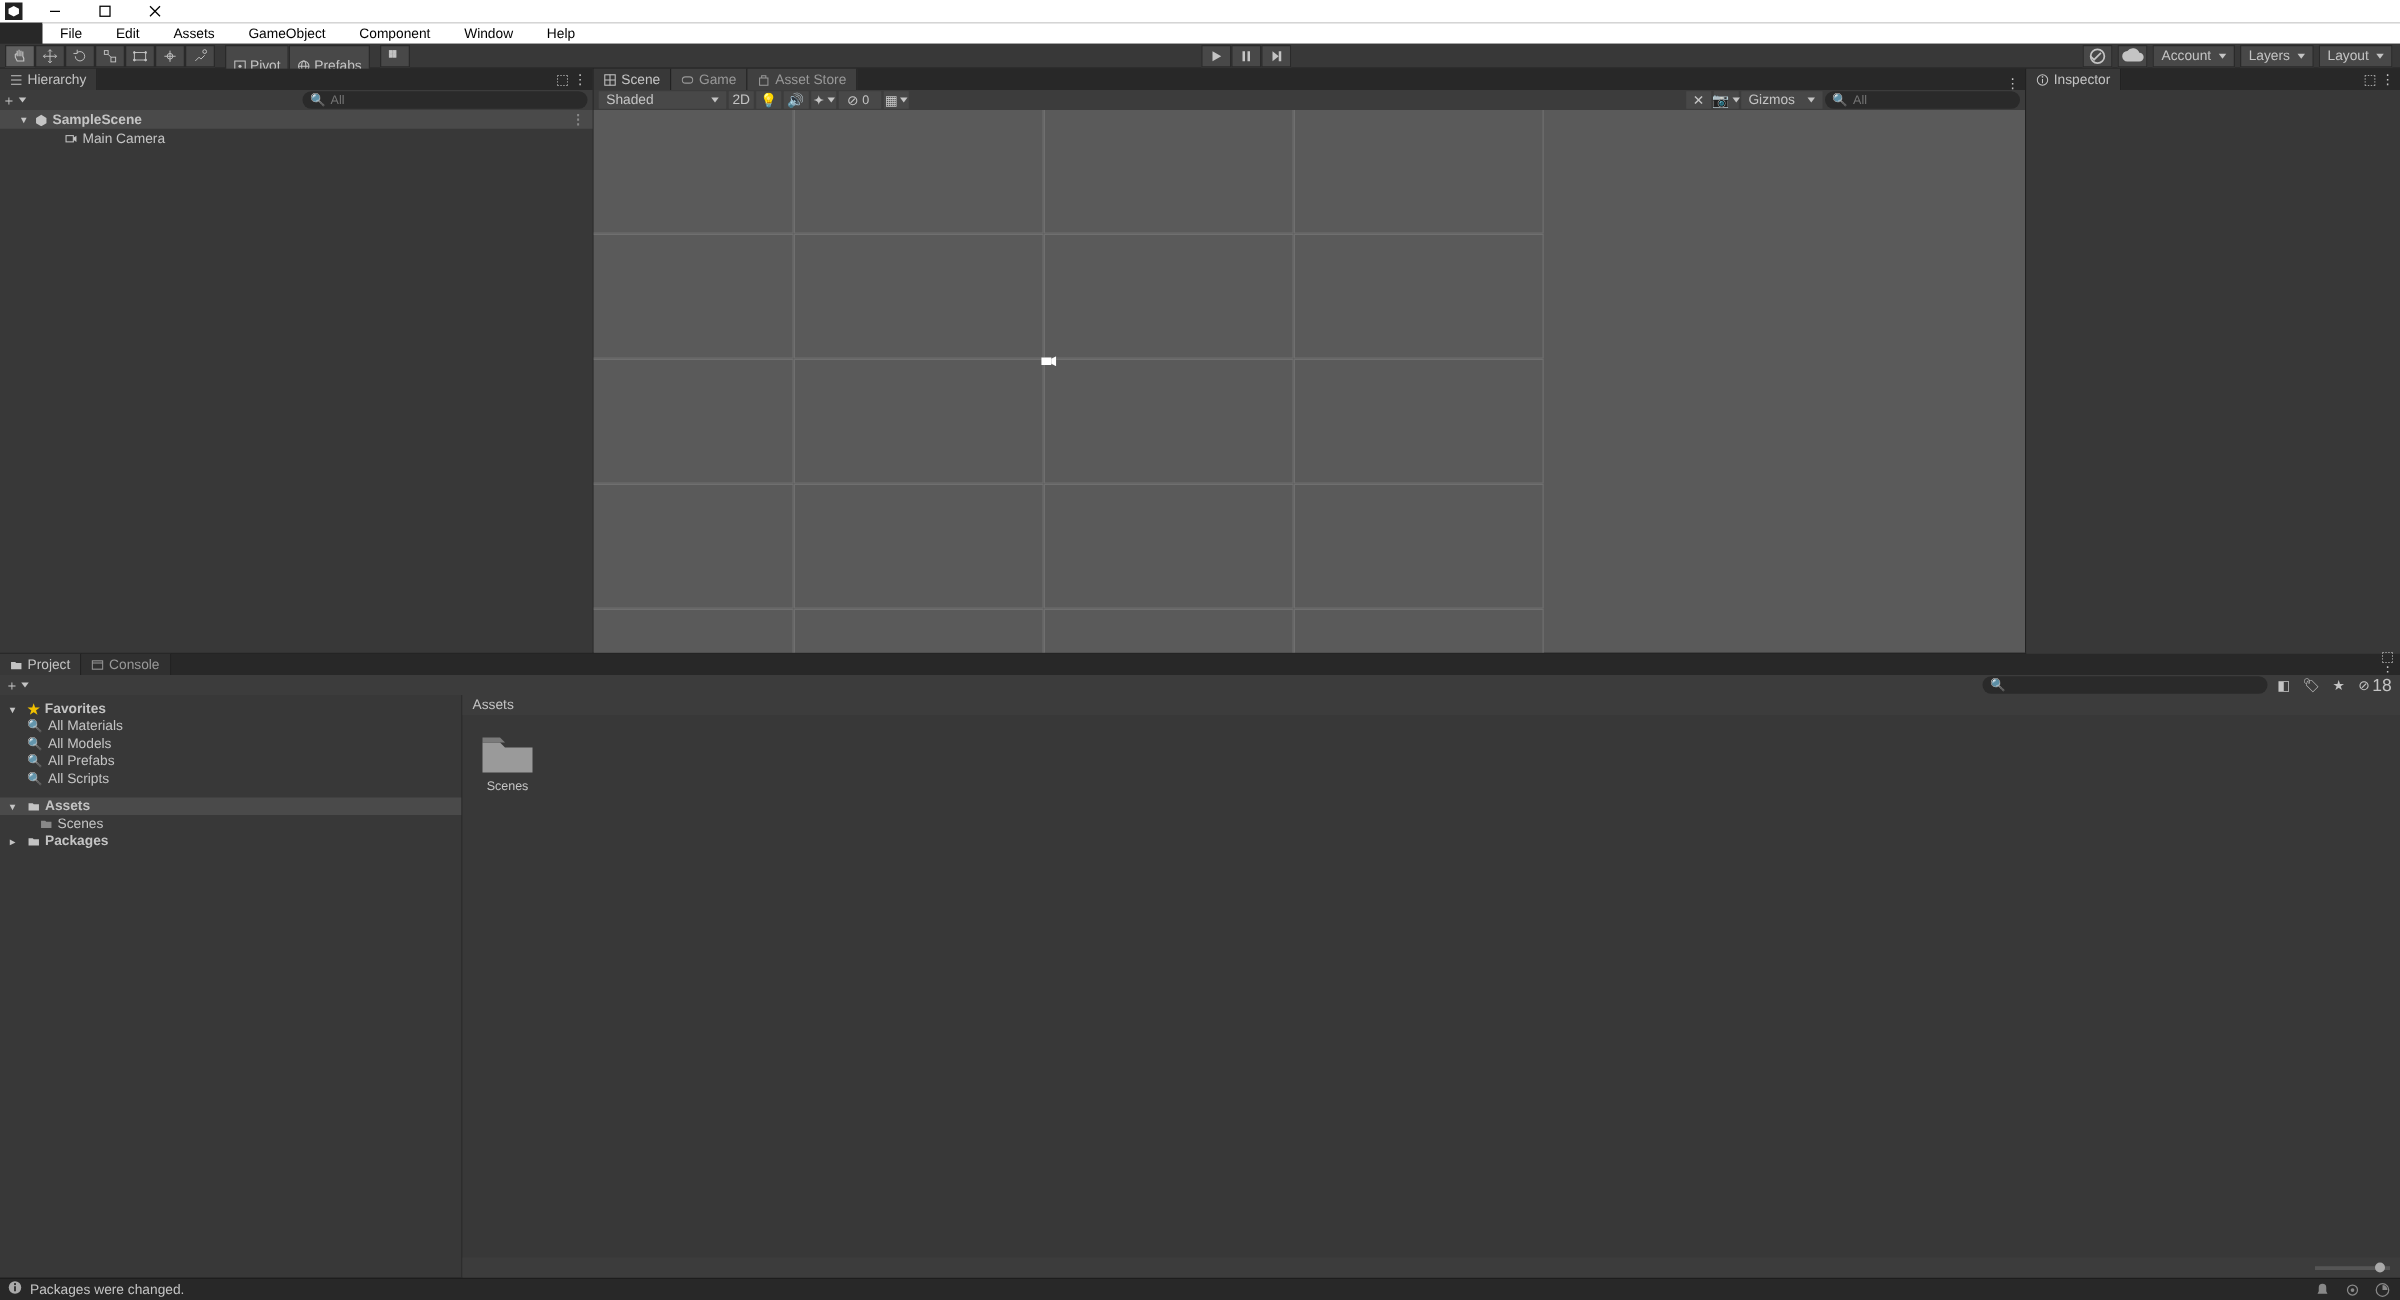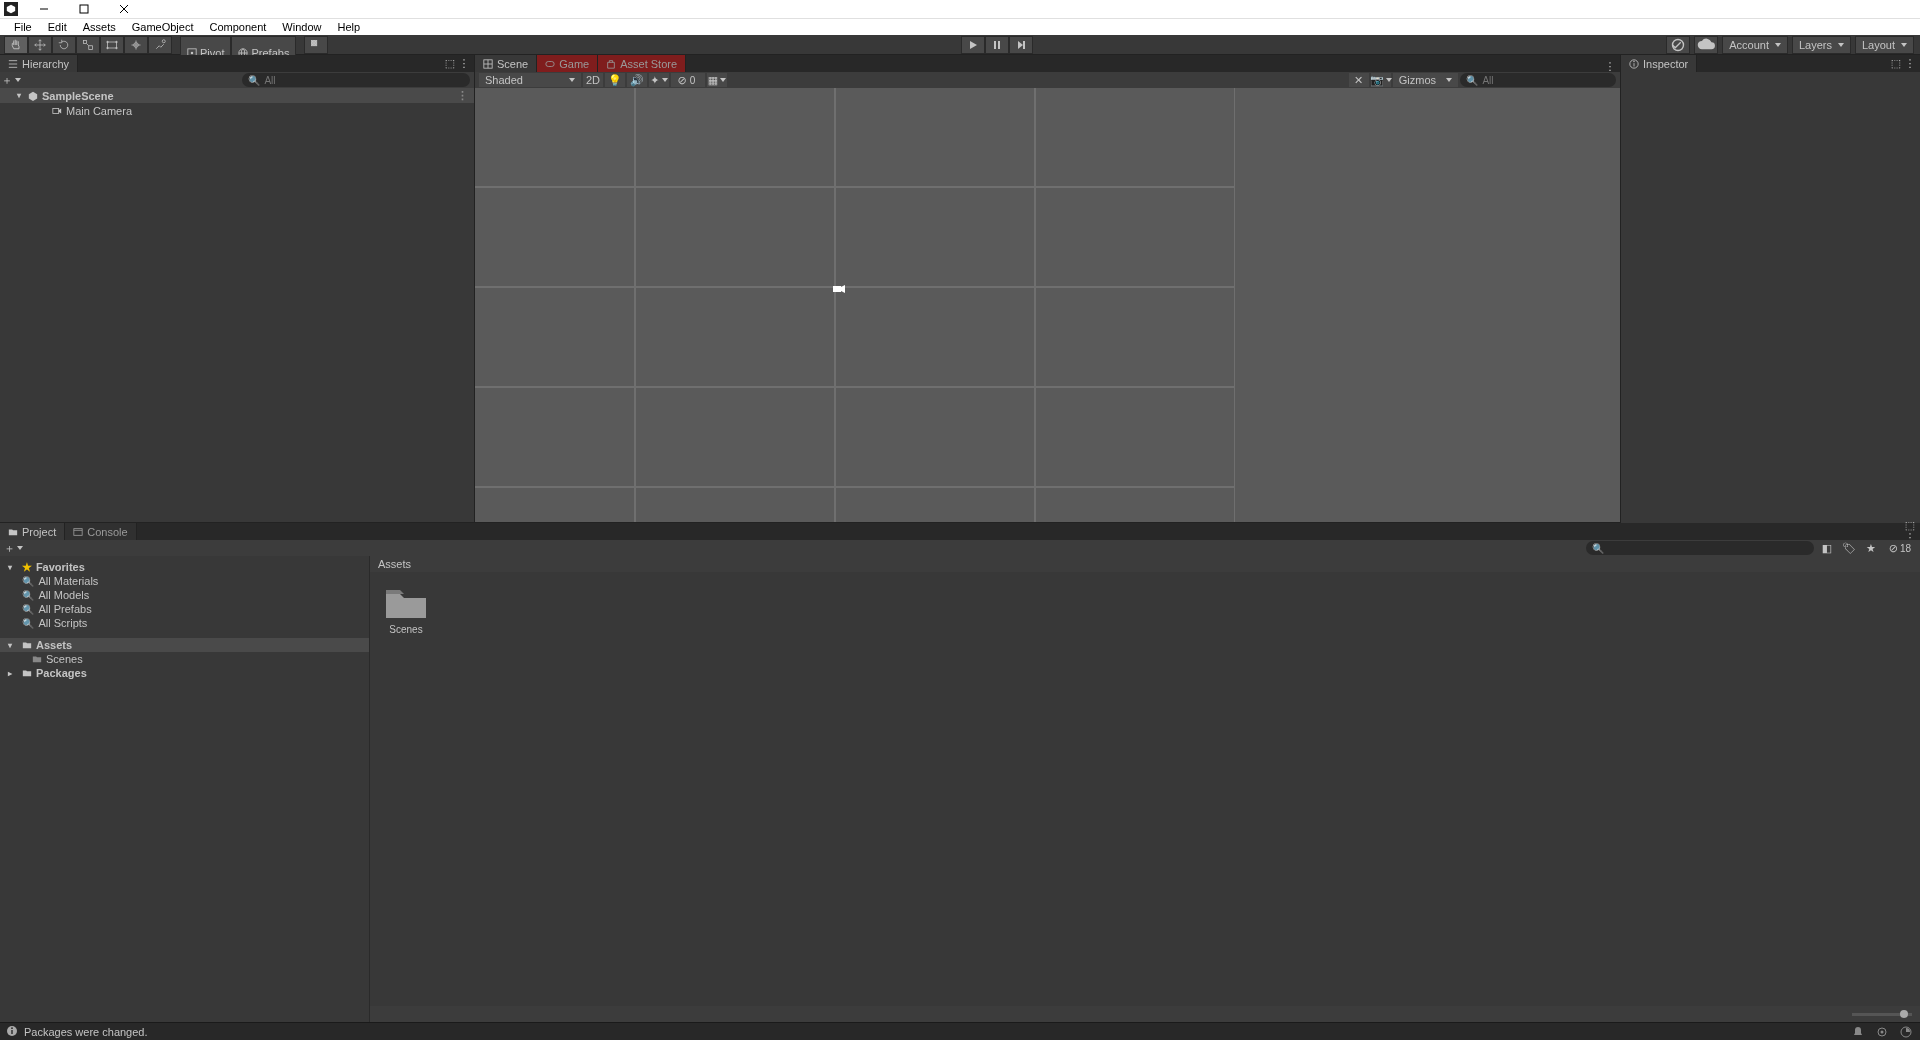--- a/index.html
+++ b/index.html
@@ -8,21 +8,21 @@
 
 .title-bar { height: 18px; background: #fff; color: #000; display: flex; align-items: center; padding: 0 4px; }
 .title-bar .logo { width: 14px; height: 14px; background: #222; margin-right: 6px; display:flex;align-items:center;justify-content:center; }
 .title-bar .logo svg { width:10px; height:10px; }
 .title-bar .title-text { flex: 1; font-size: 11px; }
 .title-bar .win-btns { display: flex; }
 .title-bar .win-btn { width: 40px; height: 18px; display:flex; align-items:center; justify-content:center; }
 .title-bar .win-btn svg { width:10px; height:10px; stroke:#000; stroke-width:1; fill:none; }
 
 
-.menu-bar { height: 17px; background: #fff; color:#000; display:flex; align-items:center; padding: 0 6px; gap:0; border-top:1px solid #e0e0e0;}
+.menu-bar { height: 17px; background: #fff; color:#000; display:flex; align-items:center; padding: 0 6px; gap:11px; border-top:1px solid #e0e0e0;margin-left:34px;}
 .menu-bar .item { padding: 0 8px; font-size:11px; }
 
 
 .main-toolbar { height: 20px; background:#383838; display:flex; align-items:center; border-bottom:1px solid #222; }
 .tool-group { display:flex; height:18px; margin-left:4px; }
 .tool-btn { width:24px; height:18px; background:#484848; border:1px solid #2a2a2a; display:flex; align-items:center; justify-content:center; }
 .tool-btn.active { background:#606060; }
 .tool-btn svg { width:12px; height:12px; fill:#c4c4c4; stroke:#c4c4c4; }
 .pivot-btn { height:18px; padding:16px 6px; background:#484848; border:1px solid #2a2a2a; display:flex; align-items:center; gap:3px; font-size:11px; }
 .spacer { flex:1; }
@@ -53,21 +53,21 @@
 .tree-row.scene { background:#4a4a4a; font-weight:bold; padding-left:28px;}
 .tree-row.scene .fold { margin-left:-14px; }
 .tree-row .fold { width:10px; text-align:center; font-size:8px;}
 .tree-row svg { width:10px;height:10px; fill:#c4c4c4; }
 .tree-row.child { padding-left:52px; }
 .tree-row .kebab { margin-left:auto; margin-right:6px; font-size:11px; color:#888;}
 
 
 .scene-col { flex:1; display:flex; flex-direction:column; background:#383838; }
 .scene-tabs { height:17px; background:#282828; display:flex; align-items:flex-end;}
-.scene-tabs .panel-tab.inactive { background:#7f1d1d; color:#999;margin-top:16px; }
+.scene-tabs .panel-tab.inactive { background:#404040; color:#999;margin-top:16px; }
 .scene-toolbar { height:16px; background:#3c3c3c; display:flex; align-items:center; padding:0 4px; gap:2px; }
 .scene-toolbar .dd { height:14px; padding:0 6px; background:#484848; display:flex;align-items:center;gap:6px;font-size:10px; }
 .scene-toolbar .sbtn { width:20px;height:14px;background:#484848;display:flex;align-items:center;justify-content:center;font-size:9px; }
 .scene-toolbar .txt { font-size:10px; padding:0 3px; }
 .scene-toolbar .search-wrap2 { flex:0 0 156px; display:flex;align-items:center; background:#2a2a2a; border-radius:8px; height:14px; padding:0 6px; gap:4px;}
 .scene-toolbar .search-wrap2 input { background:transparent;border:none;outline:none;color:#888;font-size:10px;width:100%; }
 .scene-view { flex:1; position:relative; background:#5a5a5a; overflow:hidden;}
 .grid-cell { position:absolute; background:#5a5a5a; border:1px solid #6f6f6f; }
 .camera-gizmo { position:absolute; left:358px; top:196px; width:12px; height:10px;}
 .camera-gizmo svg { width:12px;height:10px; fill:#fff; }
@@ -471,21 +471,21 @@
         <span>◧</span>
       </div>
     <div class="pbtn">
         <span>🏷</span>
       </div>
     <div class="pbtn">
         <span>★</span>
       </div>
     <div class="pbtn" style="width:32px;">
         <span>⊘</span>
-        <span style="font-size:10px;margin-left:2px;">18</span>
+        <span style="font-size:14px;margin-left:2px;">18</span>
       </div>
   </div>
   <div class="proj-body">
     <div class="proj-tree">
       <div class="ptrow bold">
           <span class="fold">▾</span>
           <span class="star">★</span>
           <span>Favorites</span>
         </div>
       <div class="ptrow child">

